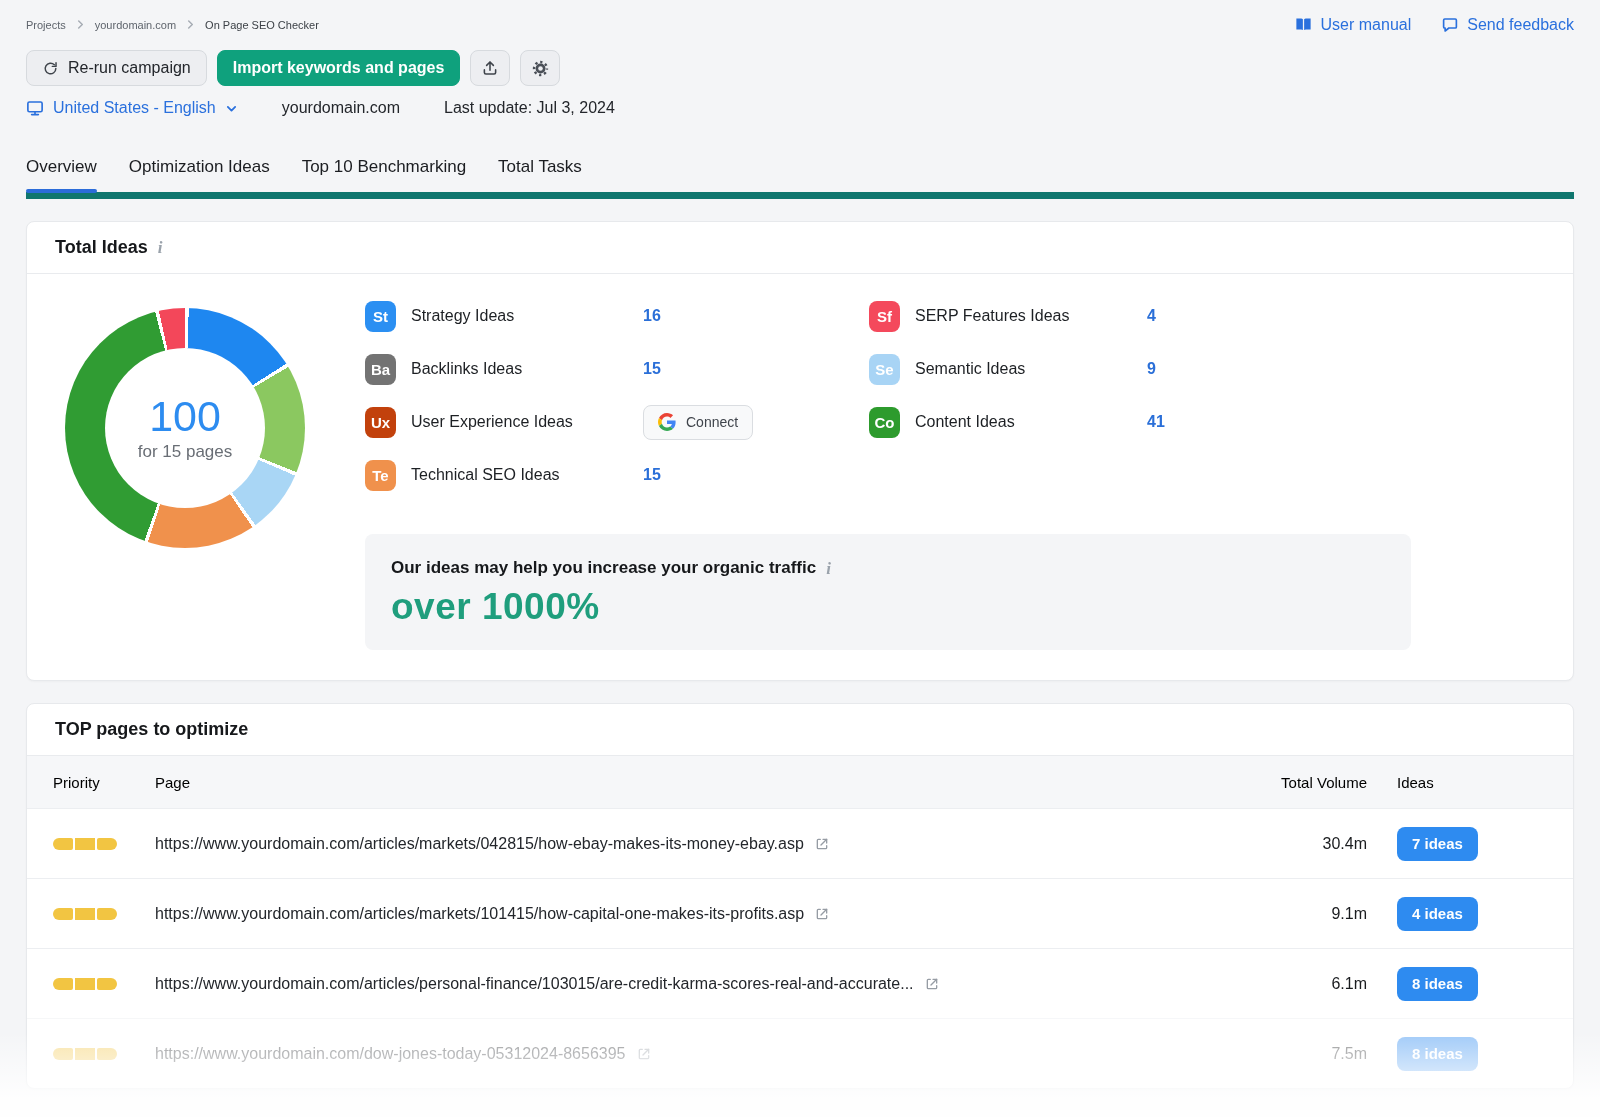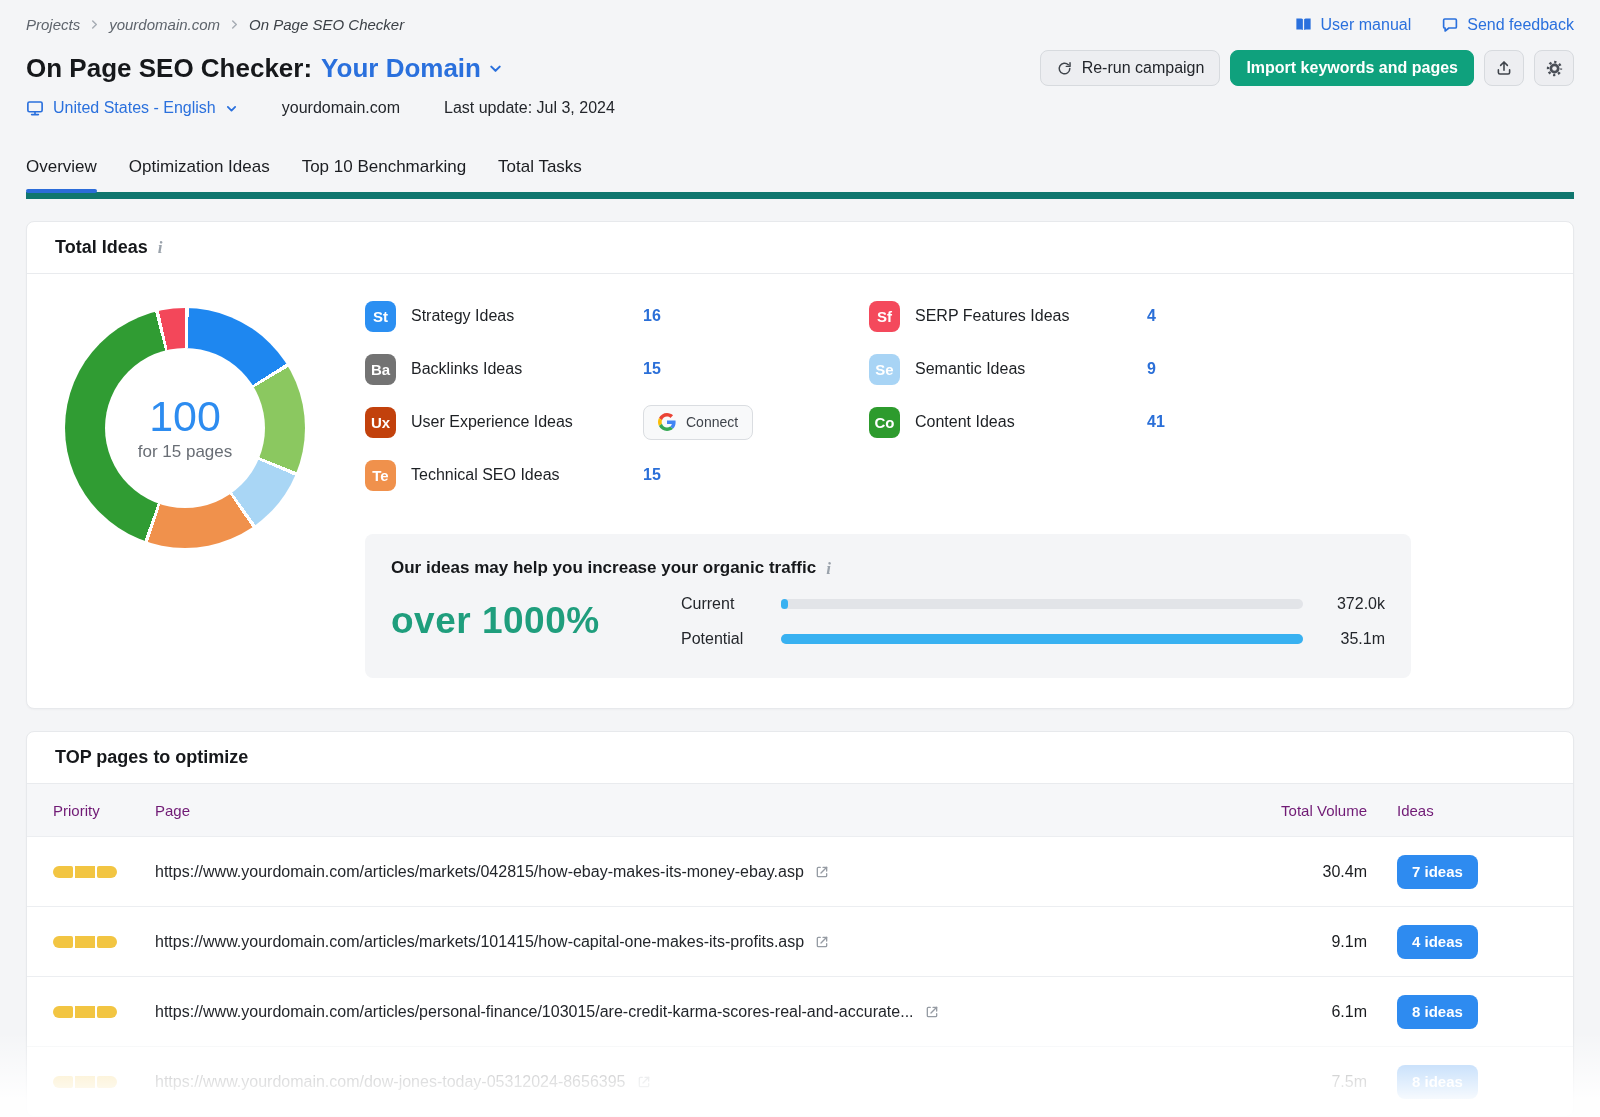--- a/index.html
+++ b/index.html
@@ -5,21 +5,21 @@
   * { margin:0; padding:0; box-sizing:border-box; }
   html,body { width:1600px; height:1117px; overflow:hidden; }
   body {
     font-family:"Liberation Sans","DejaVu Sans",sans-serif;
     background:#f4f5f7; color:#1a1c1f; position:relative;
   }
   .page { padding:0 26px; }
 
   
   .topbar { display:flex; justify-content:space-between; align-items:center; padding-top:15px; }
-  .breadcrumb { display:flex; align-items:center; gap:10px; font-size:15px; color:#5e646c;font-style:italic; }
+  .breadcrumb { display:flex; align-items:center; gap:10px; font-size:11px; color:#5e646c; }
   .crumb { cursor:pointer; }
   .crumb.current { color:#3c4147; cursor:default; }
   .crumb-sep { display:flex; align-items:center; }
   .top-links { display:flex; align-items:center; gap:30px; }
   .top-link { display:flex; align-items:center; gap:8px; color:#2a70dd; font-size:16px; cursor:pointer; }
 
   
   .title-row { display:flex; justify-content:space-between; align-items:center; margin-top:16px; }
   h1 { font-size:26px; font-weight:700; color:#16181b; display:flex; align-items:center; gap:9px; }
   .domain-select { color:#2a70dd; display:flex; align-items:center; gap:7px; cursor:pointer; }
@@ -80,21 +80,21 @@
   .highlight { width:290px; flex:none; font-size:37px; font-weight:700; color:#1f9e7d; letter-spacing:.5px; }
   .bar-rows { flex:1; }
   .bar-row { display:flex; align-items:center; height:35px; }
   .bar-label { width:100px; font-size:16px; color:#23262b; }
   .bar-track { flex:1; height:10px; background:#e2e4e8; border-radius:6px; position:relative; margin-right:20px; }
   .bar-fill { position:absolute; left:0; top:0; height:100%; border-radius:6px; background:#38b1f1; }
   .bar-value { width:62px; text-align:right; font-size:16px; color:#23262b; }
 
   
   .table-head { display:flex; align-items:center; height:52px; background:#f6f7f9; padding:0 26px;
-                font-size:15px; color:#701a75; }
+                font-size:15px; color:#000000; }
   .col-priority { width:102px; flex:none; }
   .col-page { flex:1; display:flex; align-items:center; gap:10px; min-width:0; }
   .col-volume { width:130px; flex:none; text-align:right; }
   .col-ideas { width:150px; flex:none; margin-left:30px; }
   .t-row { display:flex; align-items:center; height:70px; padding:0 26px; border-top:1px solid #eceef1; }
   .t-row.faded { opacity:.45; }
   .priority-bars { display:flex; gap:2px; }
   .pbar { width:20px; height:12px; background:#f2c542; }
   .pbar:first-child { border-radius:6px 2px 2px 6px; }
   .pbar:last-child { border-radius:2px 6px 6px 2px; }
@@ -146,31 +146,20 @@
           <svg width="18" height="18" viewBox="0 0 24 24" fill="none" stroke="#2a70dd" stroke-width="2.2" stroke-linejoin="round">
               <path d="M3.5 5.5A1.5 1.5 0 0 1 5 4h14a1.5 1.5 0 0 1 1.5 1.5v9A1.5 1.5 0 0 1 19 16h-8.5L5.5 20v-4H5a1.5 1.5 0 0 1-1.5-1.5z"></path>
             </svg>
         </span>
         <span>Send feedback</span>
       </span>
     </div>
   </div>
 
   <div class="title-row">
-    <h1>
-      <span>On Page SEO Checker:</span>
-      <span class="domain-select">
-        <span>Your Domain</span>
-        <span>
-          <svg width="15" height="15" viewBox="0 0 16 16" fill="none" stroke="#2a70dd" stroke-width="2.2" stroke-linecap="round" stroke-linejoin="round">
-              <path d="M3.5 6l4.5 4.5L12.5 6"></path>
-            </svg>
-        </span>
-      </span>
-    </h1>
     <div class="actions">
       <button class="btn">
         <span>
           <svg width="17" height="17" viewBox="0 0 24 24" fill="none" stroke="#3f444b" stroke-width="2.1" stroke-linecap="round" stroke-linejoin="round">
               <path d="M19.5 12a7.5 7.5 0 1 1-2.1-5.2"></path>
               <polyline points="19.8 3.8 19.8 9 14.6 9"></polyline>
             </svg>
         </span>
         <span>Re-run campaign</span>
       </button>
@@ -292,36 +281,20 @@
           </div>
         </div>
 
         <div class="traffic-box">
           <div class="traffic-title-row">
             <span class="traffic-title">Our ideas may help you increase your organic traffic</span>
             <span class="info">i</span>
           </div>
           <div class="traffic-content">
             <span class="highlight">over 1000%</span>
-            <div class="bar-rows">
-              <div class="bar-row">
-                <span class="bar-label">Current</span>
-                <span class="bar-track">
-                  <span class="bar-fill" style="width: 1.3%;"></span>
-                </span>
-                <span class="bar-value">372.0k</span>
-              </div>
-              <div class="bar-row">
-                <span class="bar-label">Potential</span>
-                <span class="bar-track">
-                  <span class="bar-fill" style="width: 100%;"></span>
-                </span>
-                <span class="bar-value">35.1m</span>
-              </div>
-            </div>
           </div>
         </div>
       </div>
     </div>
   </section>
 
   <section class="card">
     <div class="card-header">
       <span class="card-title">TOP pages to optimize</span>
     </div>

